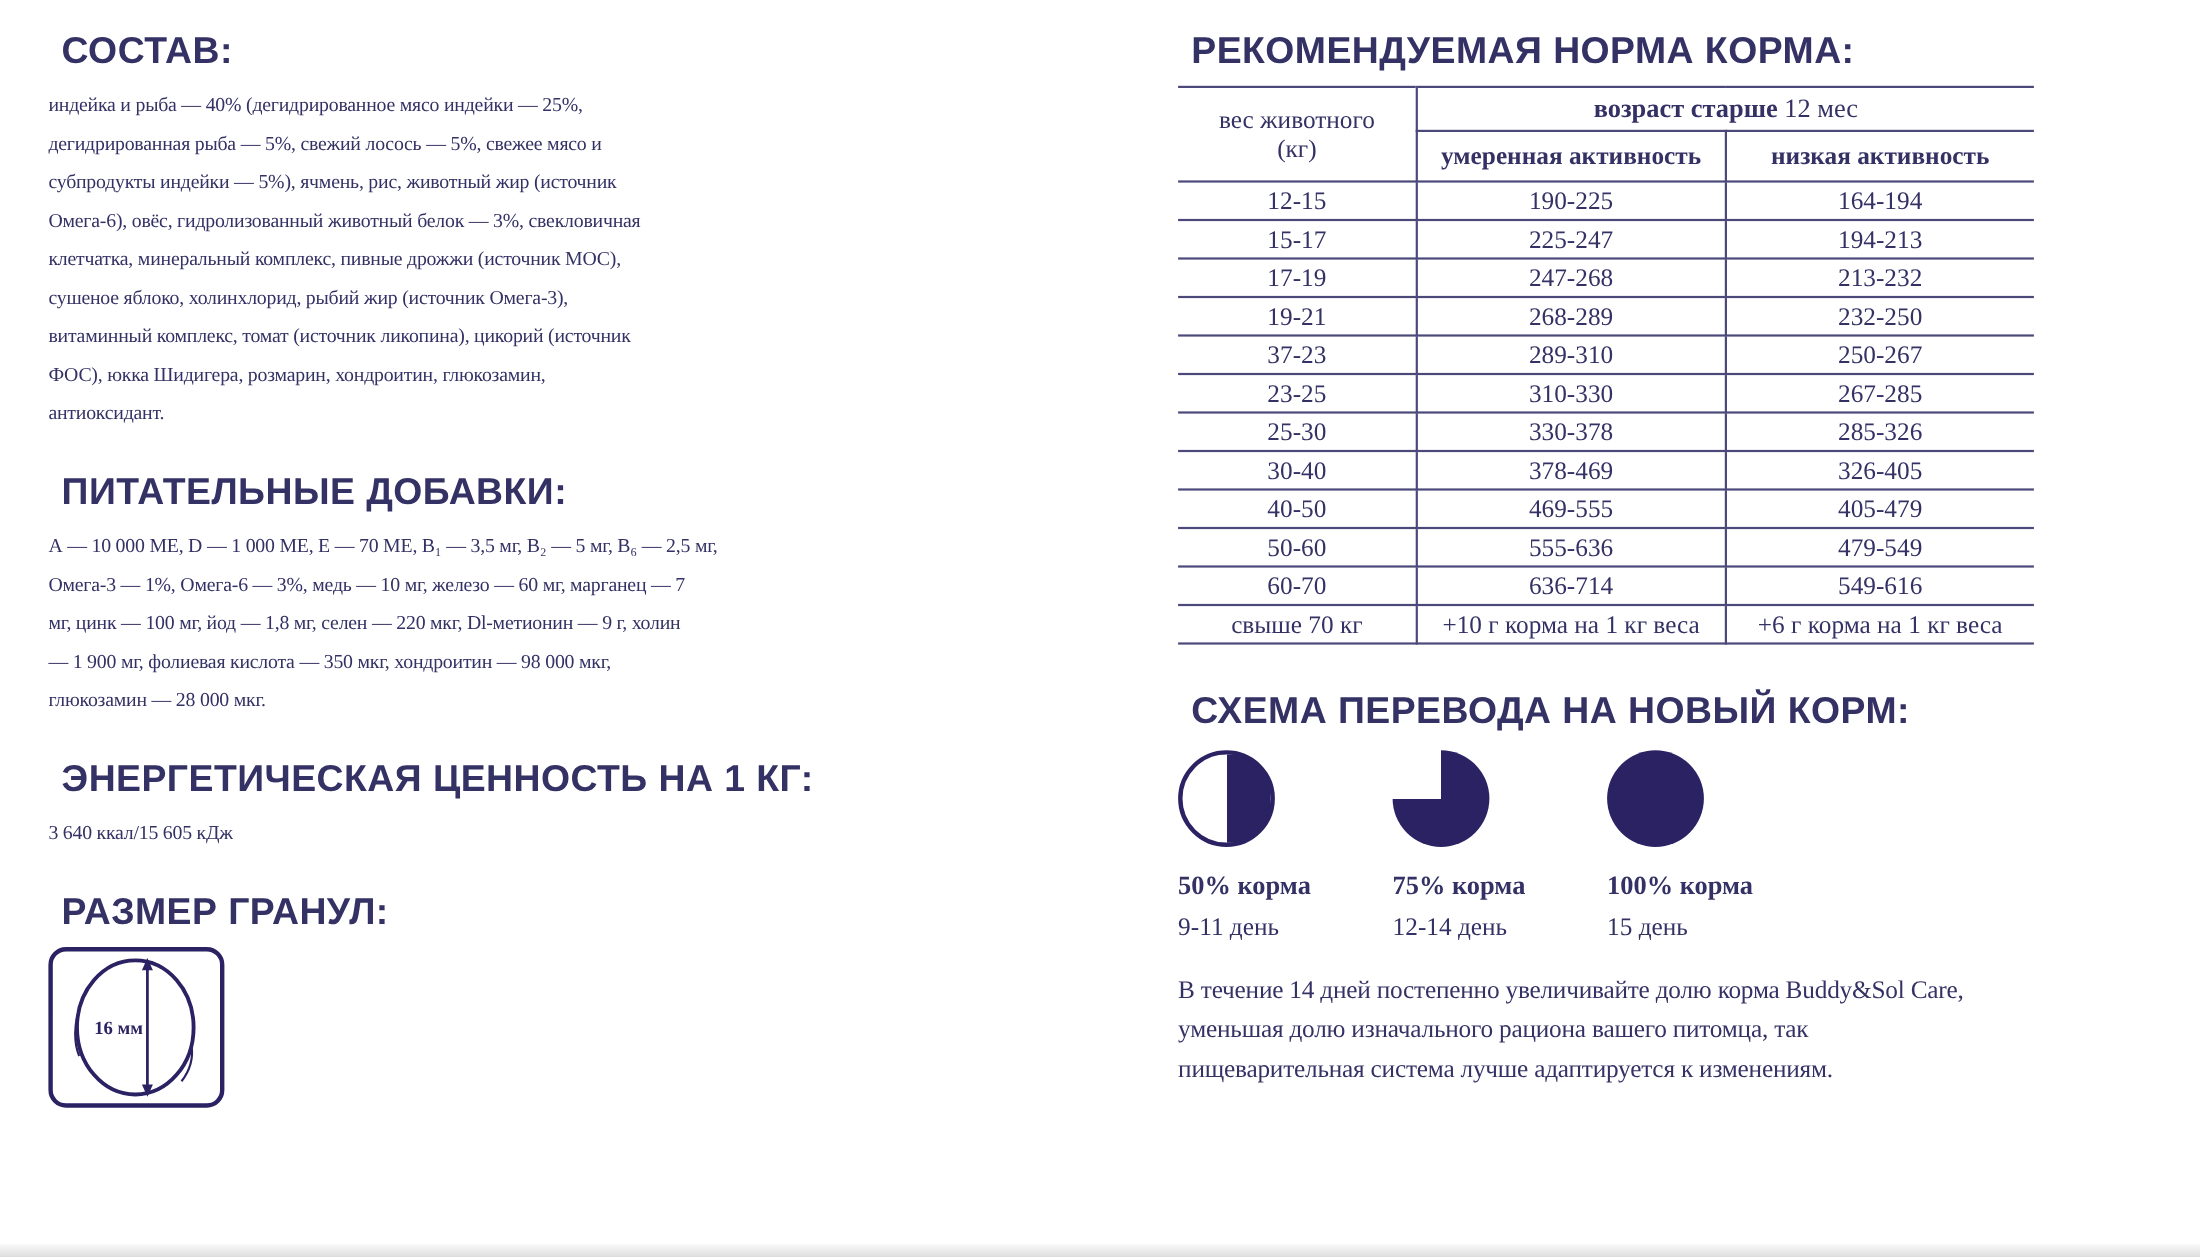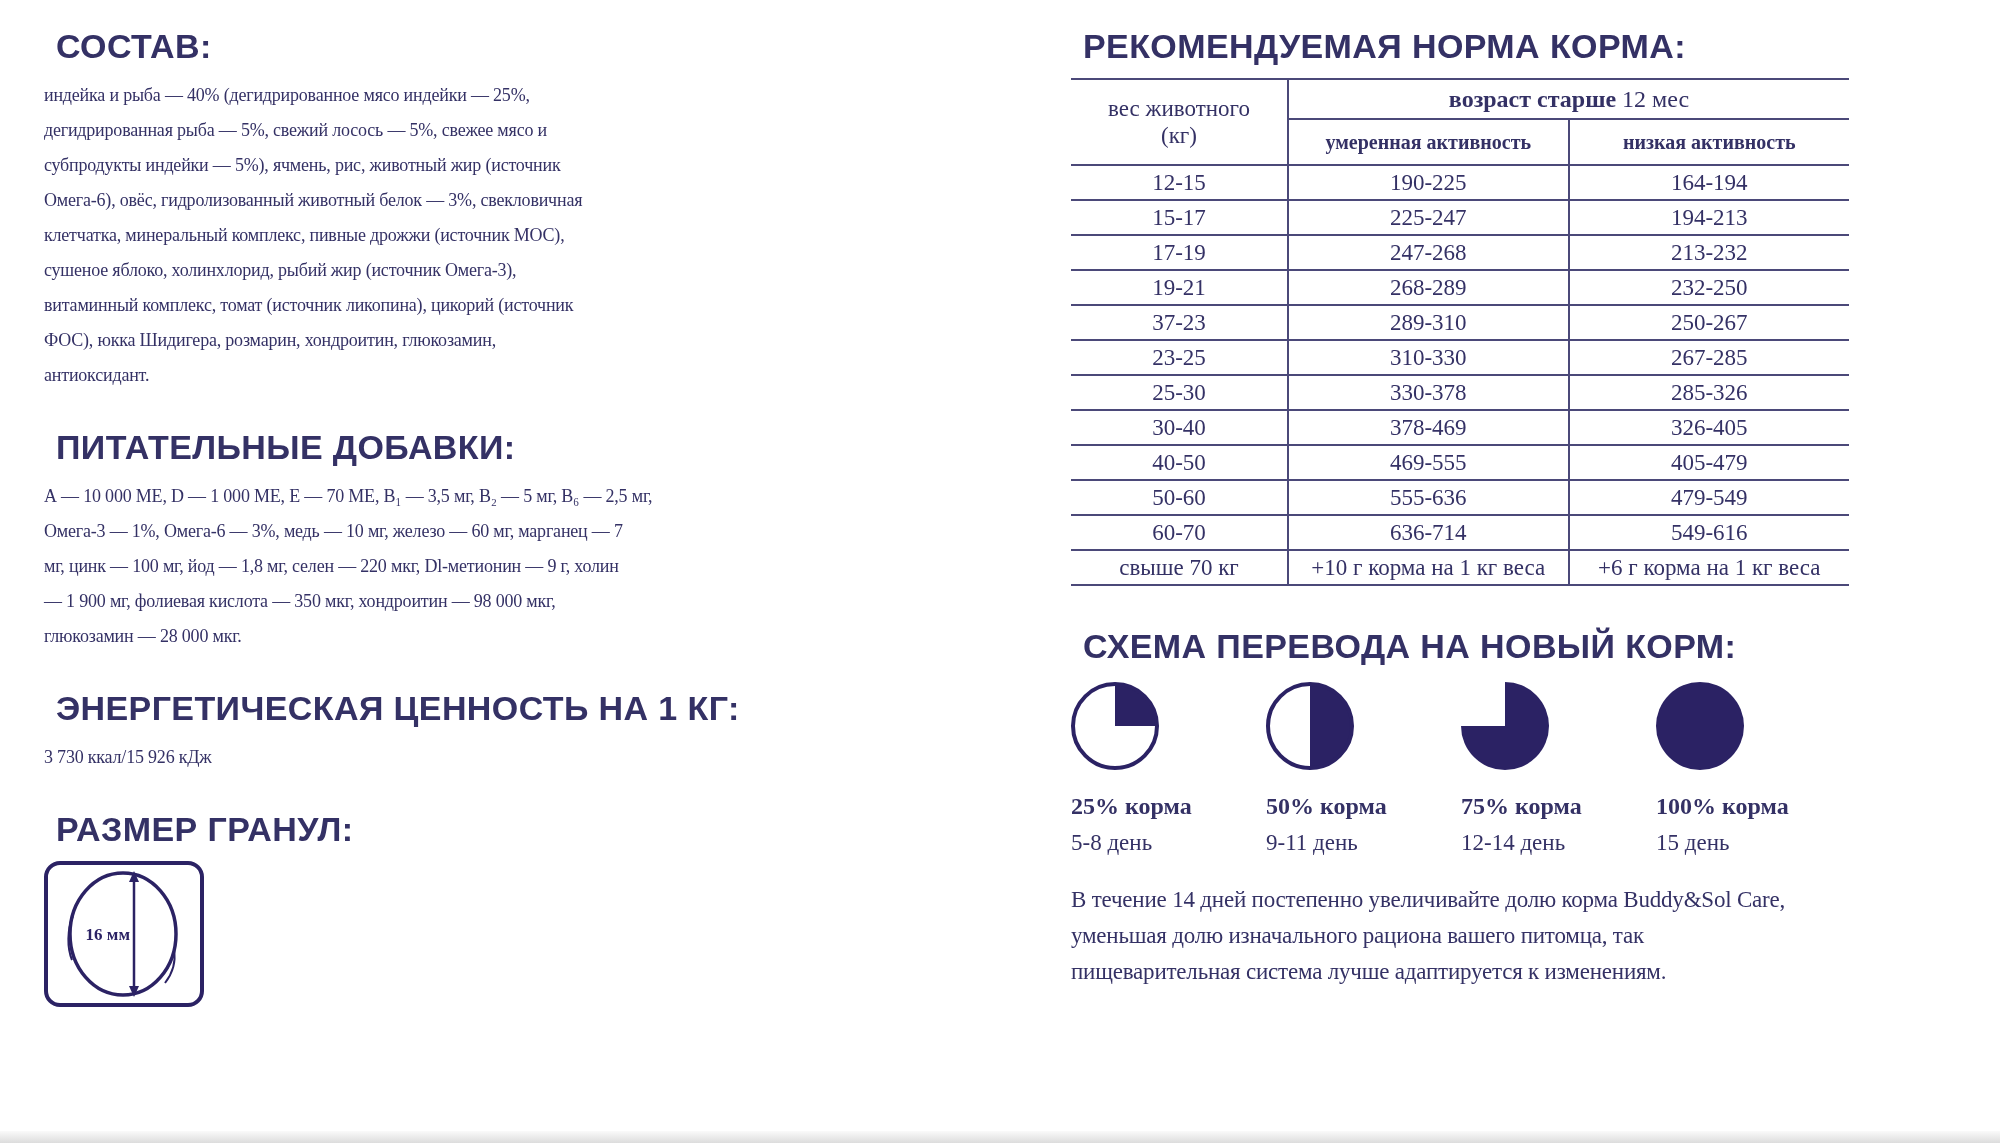--- a/index.html
+++ b/index.html
@@ -44,21 +44,21 @@
     border-top:2px solid var(--line);table-layout:fixed;
   }
   th,td{padding:0;text-align:center;vertical-align:middle;
     border-bottom:2px solid var(--line);}
   th.c1h{
     width:216px;border-right:2px solid var(--line);
     font-weight:400;font-size:23px;line-height:27px;white-space:pre-line;
   }
   th.span{height:38px;font-size:24px;font-weight:400;margin-top:16px;}
   th.span .b{font-weight:700;}
-  th.sub{height:44px;font-weight:700;font-size:20px;}
+  th.sub{height:44px;font-weight:700;font-size:23px;}
   th.sub1{border-right:2px solid var(--line);width:281px;}
   tbody td{height:33px;font-size:23px;}
   tbody td:not(:last-child){border-right:2px solid var(--line);}
   
   .trans-sec{margin-top:40px;}
   .steps{display:flex;margin-top:16px;}
   .step{width:195px;}
   .pie{width:88px;height:88px;border-radius:50%;box-sizing:border-box;}
   .pie.outlined{border:4px solid var(--navy);}
   .step-title{
@@ -98,21 +98,21 @@
     <h2>ПИТАТЕЛЬНЫЕ ДОБАВКИ:</h2>
     <p class="body-text">А — 10 000 МЕ, D — 1 000 МЕ, Е — 70 МЕ, В₁ — 3,5 мг, В₂ — 5 мг, В₆ — 2,5 мг,
 Омега-3 — 1%, Омега-6 — 3%, медь — 10 мг, железо — 60 мг, марганец — 7
 мг, цинк — 100 мг, йод — 1,8 мг, селен — 220 мкг, Dl-метионин — 9 г, холин
 — 1 900 мг, фолиевая кислота — 350 мкг, хондроитин — 98 000 мкг,
 глюкозамин — 28 000 мкг.</p>
   </section>
 
   <section class="sec">
     <h2>ЭНЕРГЕТИЧЕСКАЯ ЦЕННОСТЬ НА 1 КГ:</h2>
-    <p class="body-text">3 730 ккал/15 926 кДж</p>
+    <p class="body-text">3 640 ккал/15 605 кДж</p>
   </section>
 
   <section class="sec">
     <h2>РАЗМЕР ГРАНУЛ:</h2>
     <div class="granule-box">
       <svg width="148" height="136" viewBox="0 0 148 136">
         <ellipse class="stroke" cx="73" cy="68" rx="53" ry="61" stroke-width="3.5"></ellipse>
         <path class="stroke" d="M23,50 C17,64 17,82 22,94" stroke-width="2"></path>
         <path class="stroke" d="M124,84 C126,96 122,108 115,117" stroke-width="2"></path>
         <line class="stroke" x1="84" y1="12" x2="84" y2="124" stroke-width="2.5"></line>
@@ -202,25 +202,20 @@
             <td>+10 г корма на 1 кг веса</td>
             <td>+6 г корма на 1 кг веса</td>
           </tr>
         </tbody>
     </table>
   </section>
 
   <section class="trans-sec">
     <h2>СХЕМА ПЕРЕВОДА НА НОВЫЙ КОРМ:</h2>
     <div class="steps">
-        <div class="step">
-          <div class="pie outlined" style="background: conic-gradient(from 0deg, var(--navy) 0deg 90deg, #ffffff 90deg 360deg);"></div>
-          <div class="step-title">25% корма</div>
-          <div class="step-days">5-8 день</div>
-        </div>
         <div class="step">
           <div class="pie outlined" style="background: conic-gradient(from 0deg, var(--navy) 0deg 180deg, #ffffff 180deg 360deg);"></div>
           <div class="step-title">50% корма</div>
           <div class="step-days">9-11 день</div>
         </div>
         <div class="step">
           <div class="pie" style="background: conic-gradient(from 0deg, var(--navy) 0deg 270deg, #ffffff 270deg 360deg);"></div>
           <div class="step-title">75% корма</div>
           <div class="step-days">12-14 день</div>
         </div>

